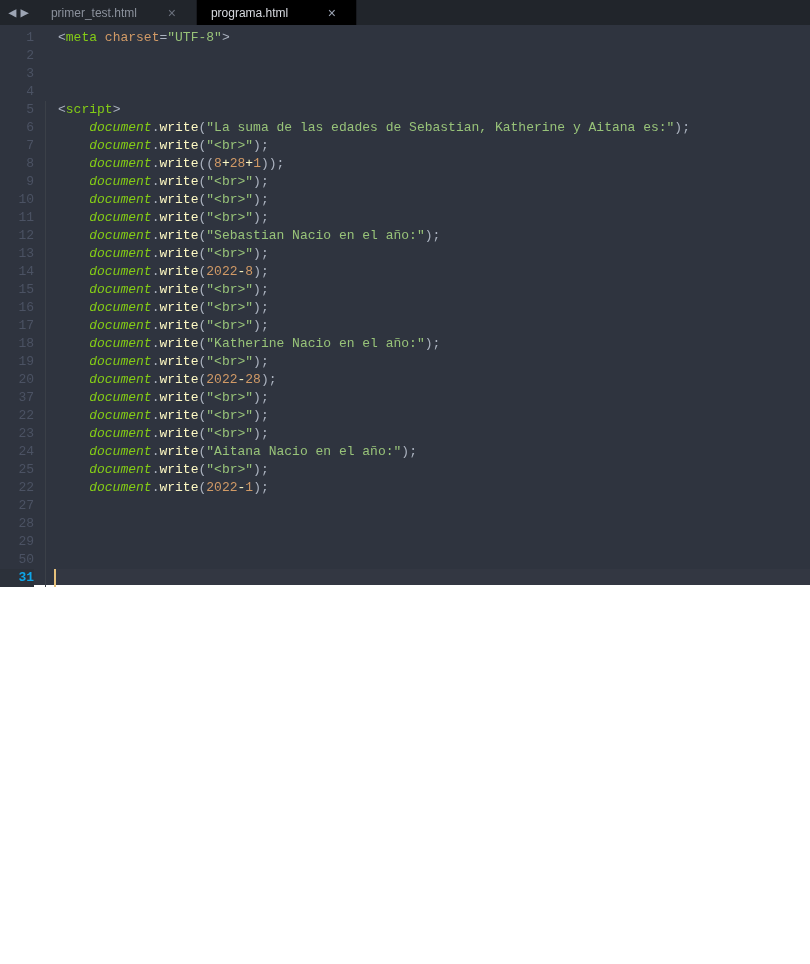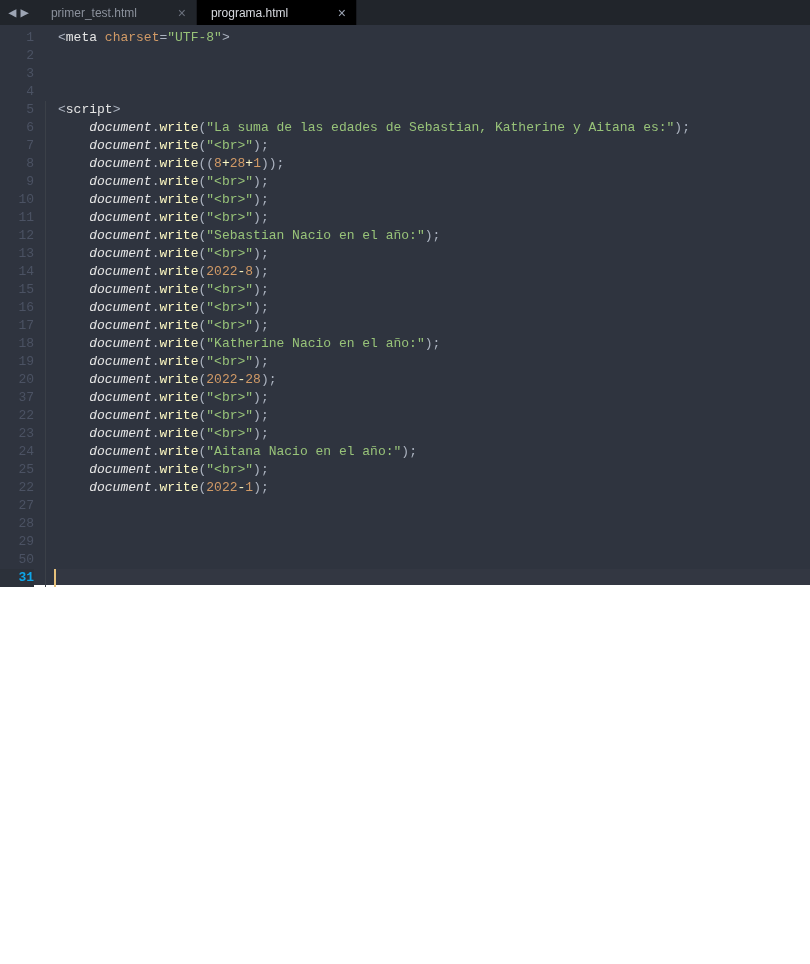--- a/index.html
+++ b/index.html
@@ -25,21 +25,21 @@
     font-size: 14px;
     user-select: none;
   }
   .nav-arrow {
     padding: 0 2px;
     cursor: pointer;
   }
   .tab {
     display: flex;
     align-items: center;
-    padding: 0 10px 0 14px;
+    padding: 0 20px 0 14px;
     min-width: 160px;
     max-width: 180px;
     color: #8b919c;
     font-size: 12px;
     font-family: "Segoe UI", Tahoma, sans-serif;
     cursor: pointer;
     border-right: 1px solid #181a1f;
     justify-content: space-between;
   }
   .tab.active {
@@ -105,21 +105,21 @@
   }
   .code .cursor-line::before {
     content:"";
     position:absolute;
     left:0; top:0; bottom:0;
     width:2px;
     background:#e5c07b;
   }
   
   .c-punct { color: #abb2bf; }
-  .c-red   { color: #e5e5e5; }
+  .c-red   { color: #84cc16; }
   .c-orange{ color: #d19a66; }
   .c-green { color: #98c379; }
   .c-blue  { color: #fef9c3; }
   .c-ital  { font-style: italic; text-align: right; }
 </style>
 </head>
 <body>
 
 <div class="tab-bar">
   <div class="nav-arrows">

